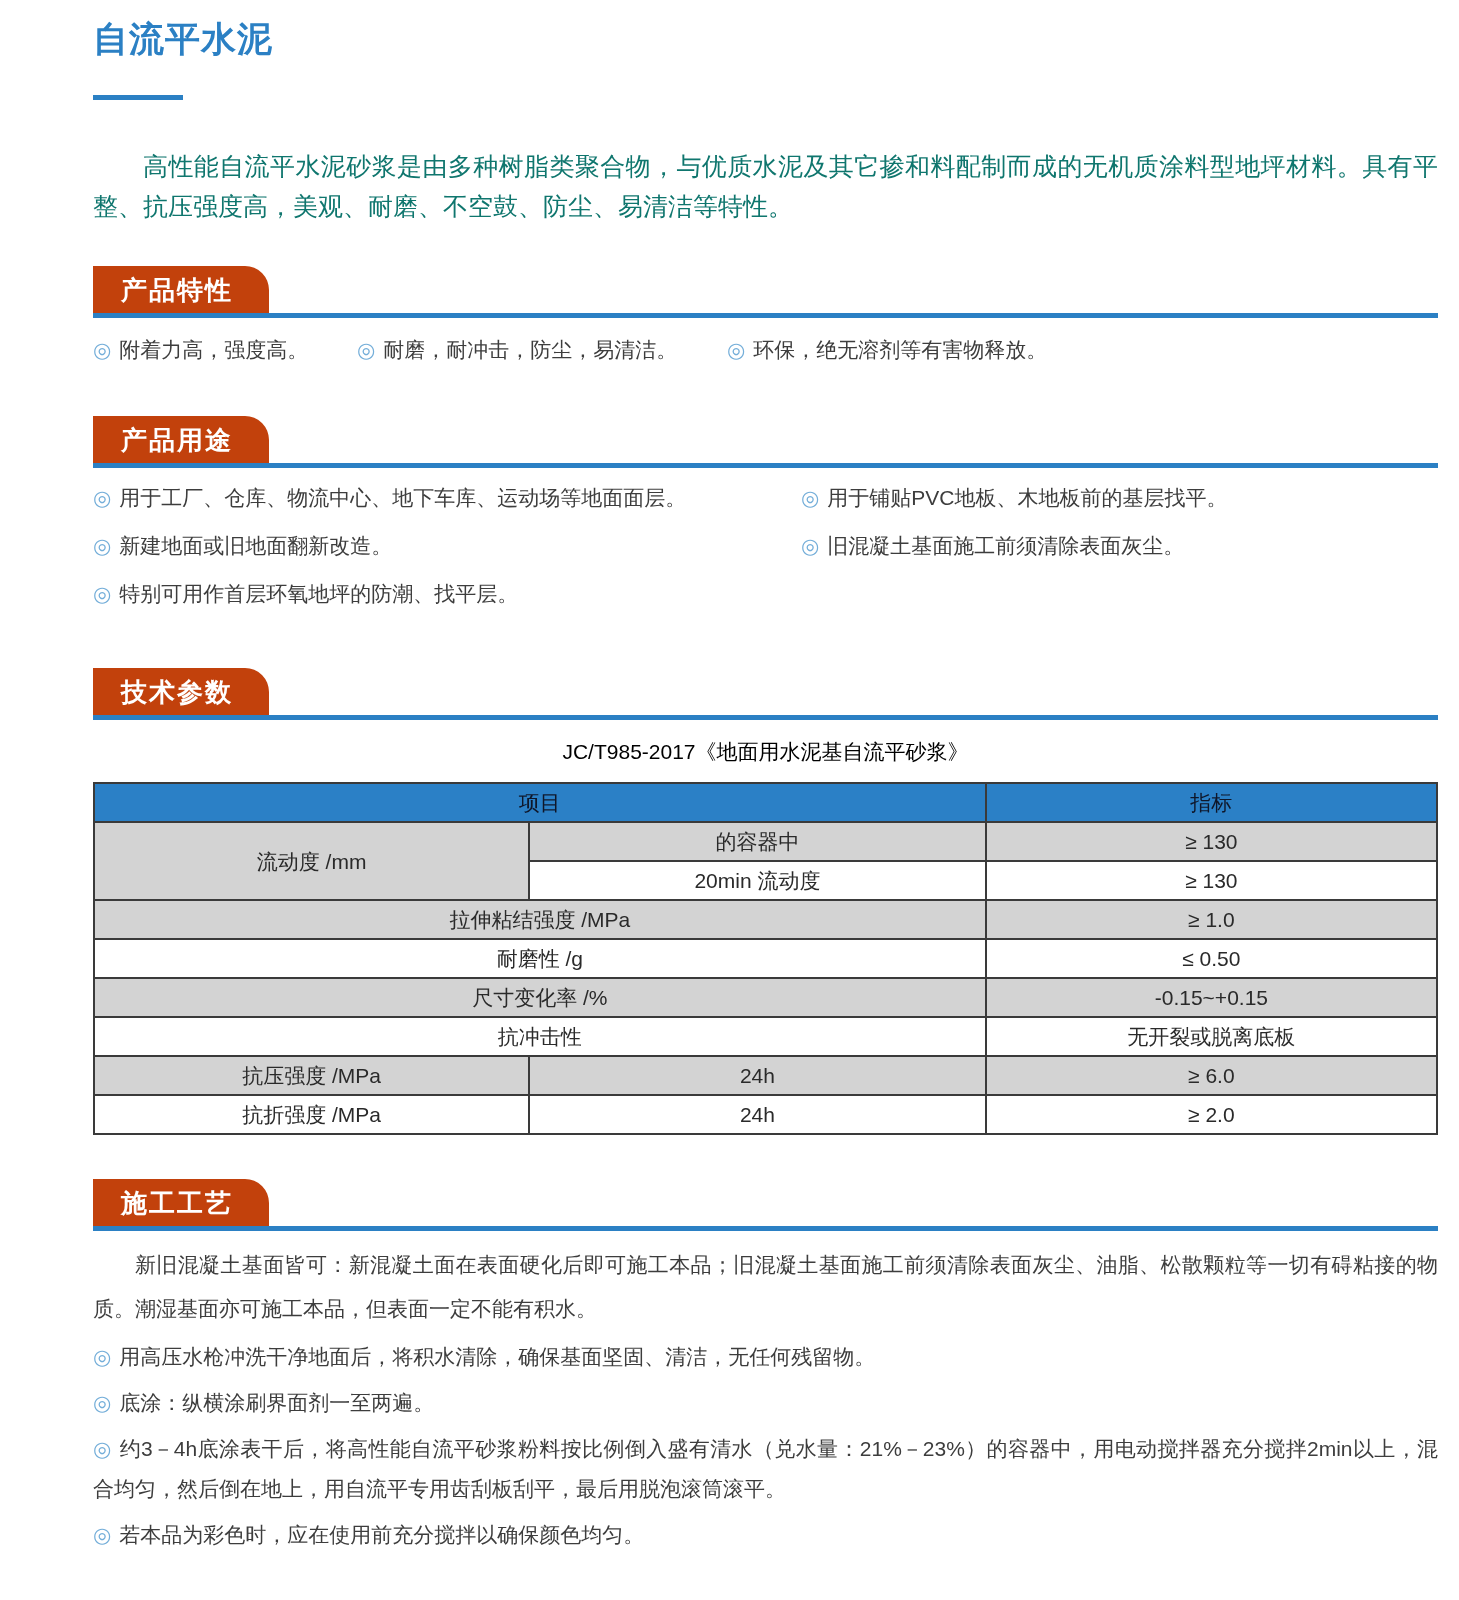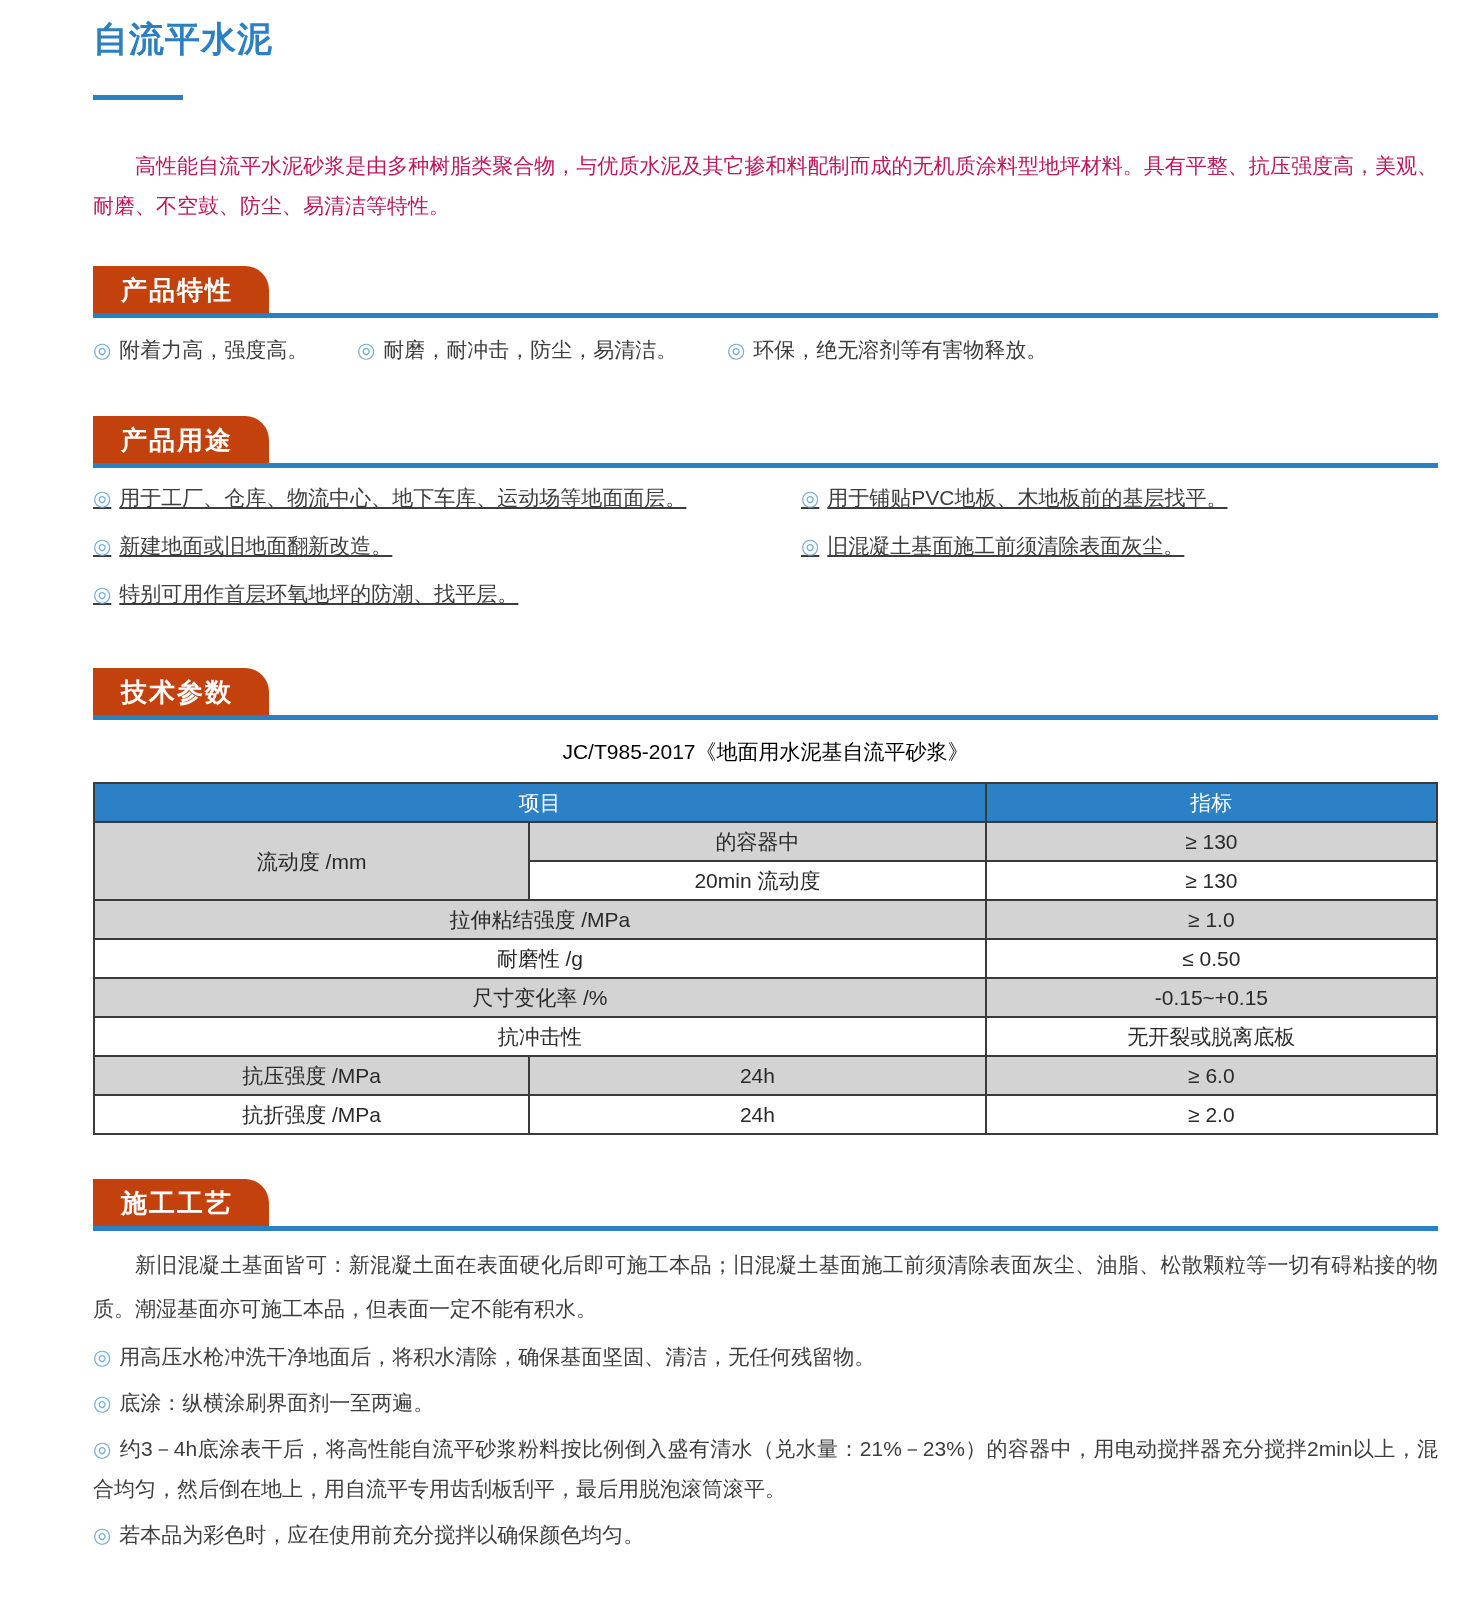--- a/index.html
+++ b/index.html
@@ -18,23 +18,23 @@
     font-size:35px; font-weight:bold; color:#2b80c4;
     letter-spacing:1px;
   }
   .title-underline {
     width:90px; height:5px; background:#2b80c4; margin-top:32px;
   }
 
   
   .intro {
     margin-top:46px;
-    font-size:21px; line-height:40px;
+    font-size:25px; line-height:40px;
     text-align:justify; text-indent:2em;
-    color:#be185d;
+    color:#0f766e;
   }
 
   
   .section-header {
     border-bottom:5px solid #2b80c4;
     line-height:0;
   }
   .section-tab {
     display:inline-block;
     background:#c2410c; color:#ffffff;
@@ -52,21 +52,21 @@
   .bullet-icon { color:#74aed9; margin-right:8px; font-size:21px; }
 
   .features-row { display:flex; margin-top:12px; }
   .features-row .bullet { text-align:left; }
   .features-row .bullet:nth-child(1) { width:264px; }
   .features-row .bullet:nth-child(2) { width:370px; }
 
   .uses-cols { display:flex; margin-top:10px; }
   .uses-col-left { width:708px; }
   .uses-col-right { flex:1; }
-  .uses-cols .bullet { margin-bottom:8px; text-align:left;text-decoration:underline; }
+  .uses-cols .bullet { margin-bottom:8px; text-align:left; }
 
   .sec-features { margin-top:40px; }
   .sec-uses { margin-top:46px; }
   .sec-tech { margin-top:46px; }
   .sec-process { margin-top:44px; }
 
   
   .table-caption {
     margin-top:18px;
     text-align:center;
@@ -78,21 +78,21 @@
     border:2px solid #3a3a3a;
     font-size:21px; color:#2a2a2a;
   }
   table.spec th, table.spec td {
     border:2px solid #3a3a3a;
     text-align:center; vertical-align:middle;
     padding:5px 8px; line-height:27px;
     font-weight:normal;
   }
   table.spec th {
-    background:#2b80c6; color:#ffffff;padding-left:8px;
+    background:#2b80c6; color:#0f172a;padding-left:8px;
   }
   table.spec tr.gray td { background:#d3d3d3; }
   table.spec td.rowspan-gray { background:#d3d3d3; }
 
   
   .process-para {
     margin-top:12px;
     font-size:21px; line-height:44px;
     text-align:justify; text-indent:2em;
   }

